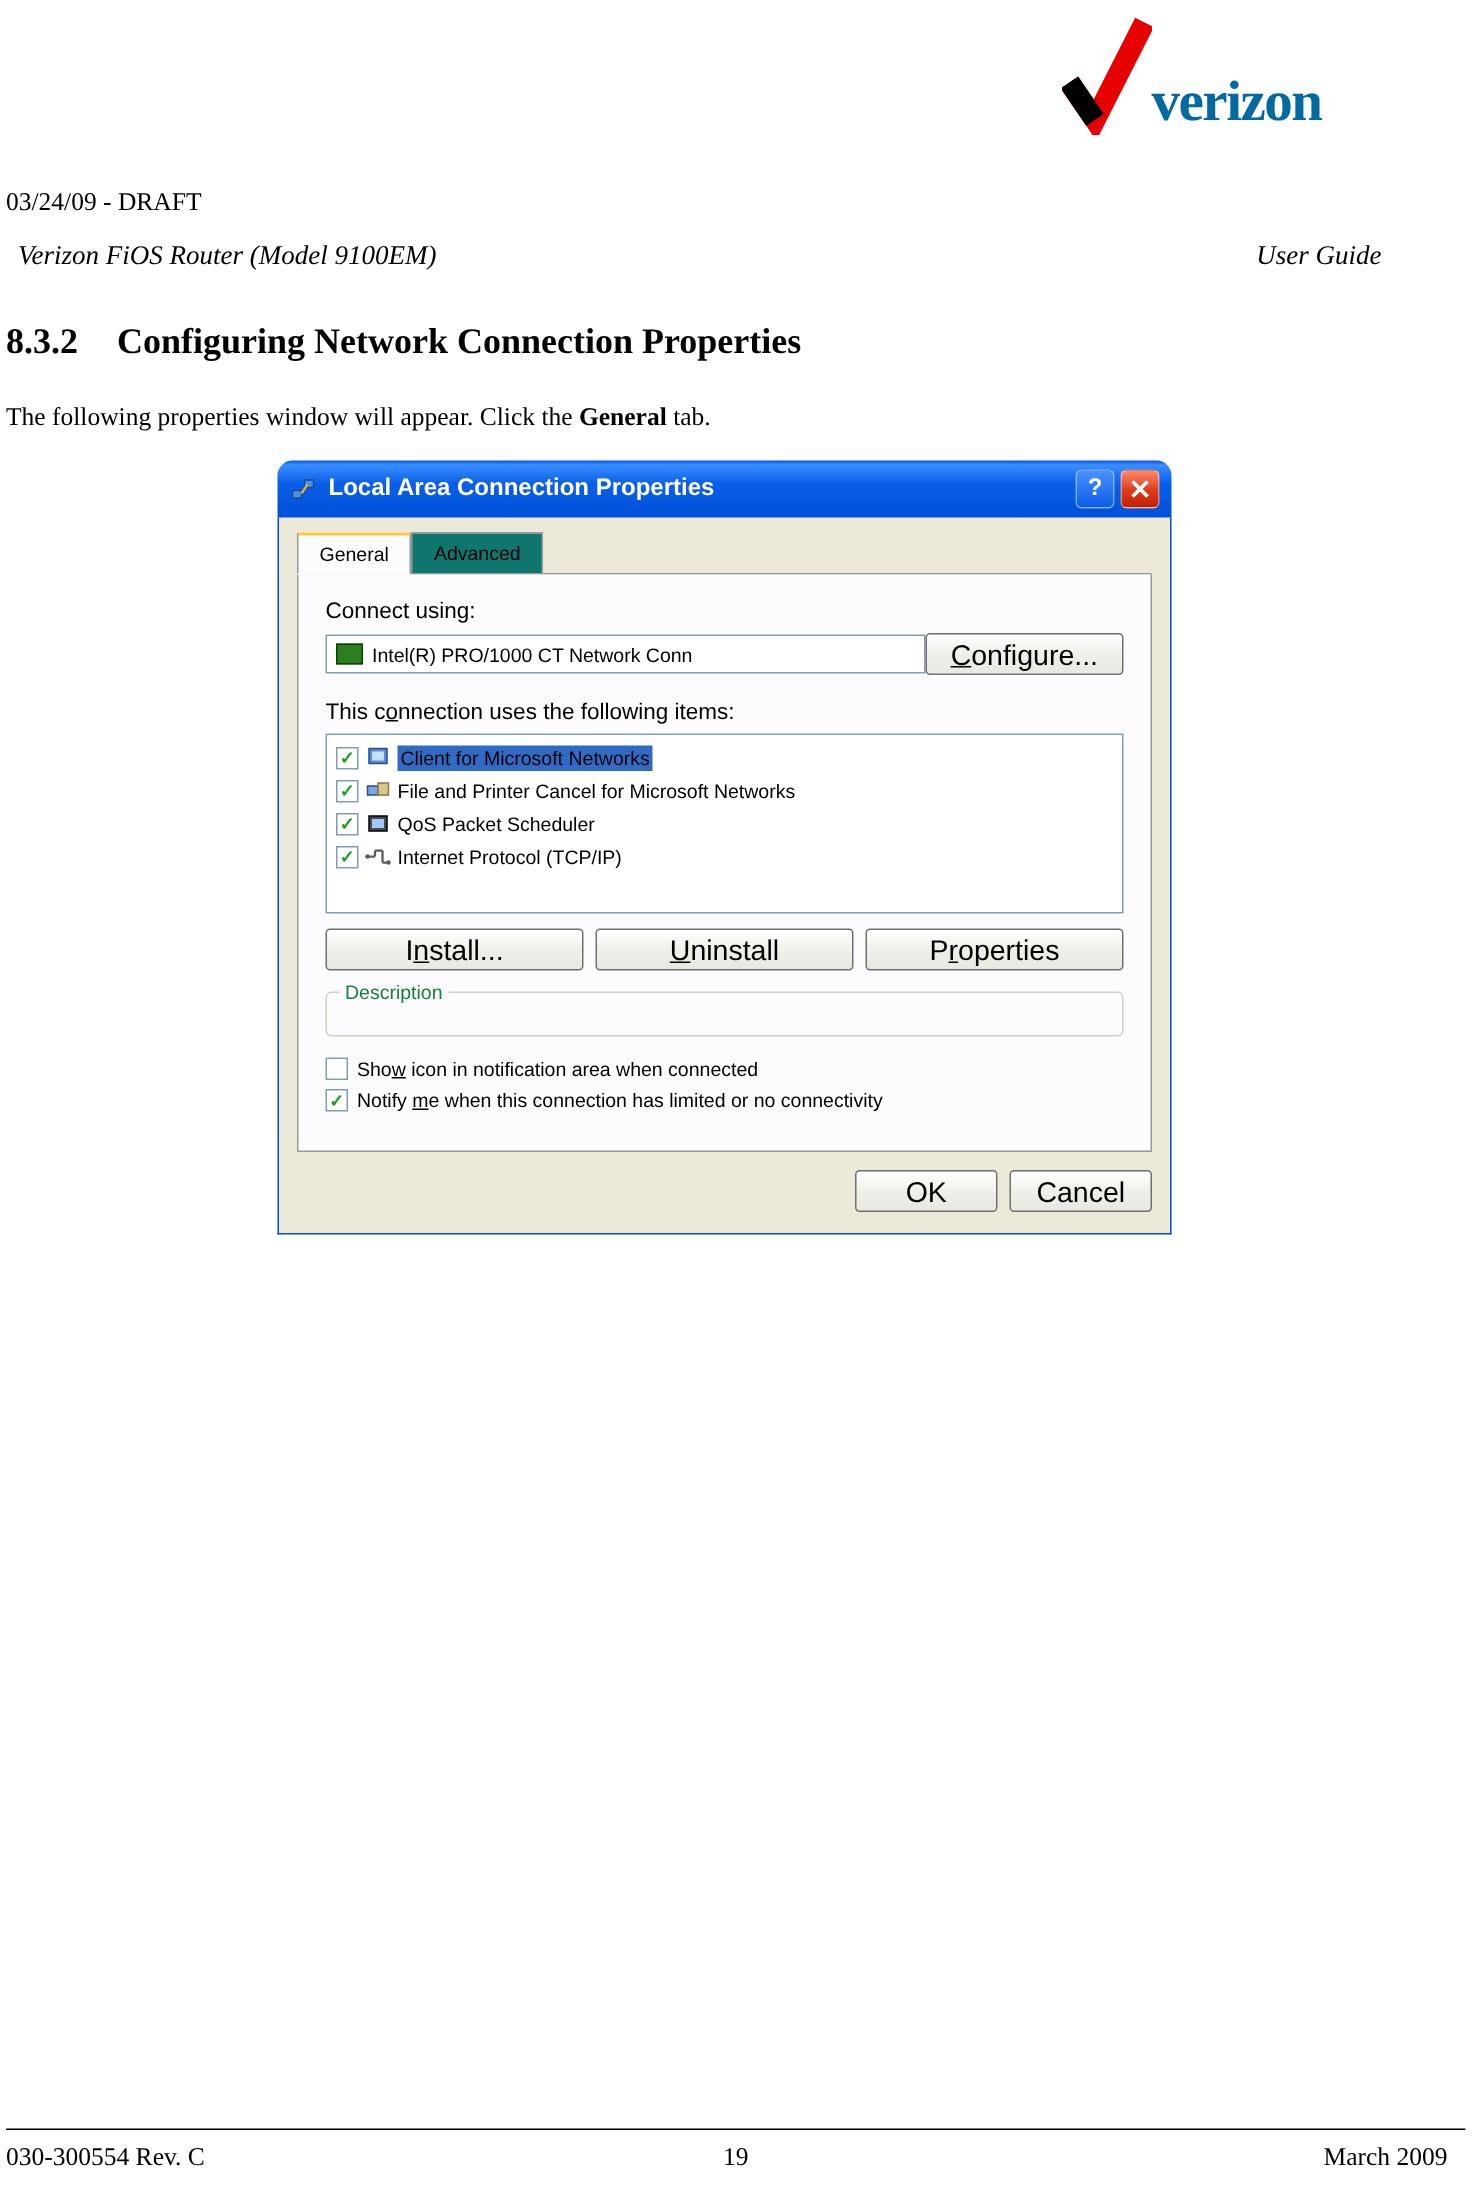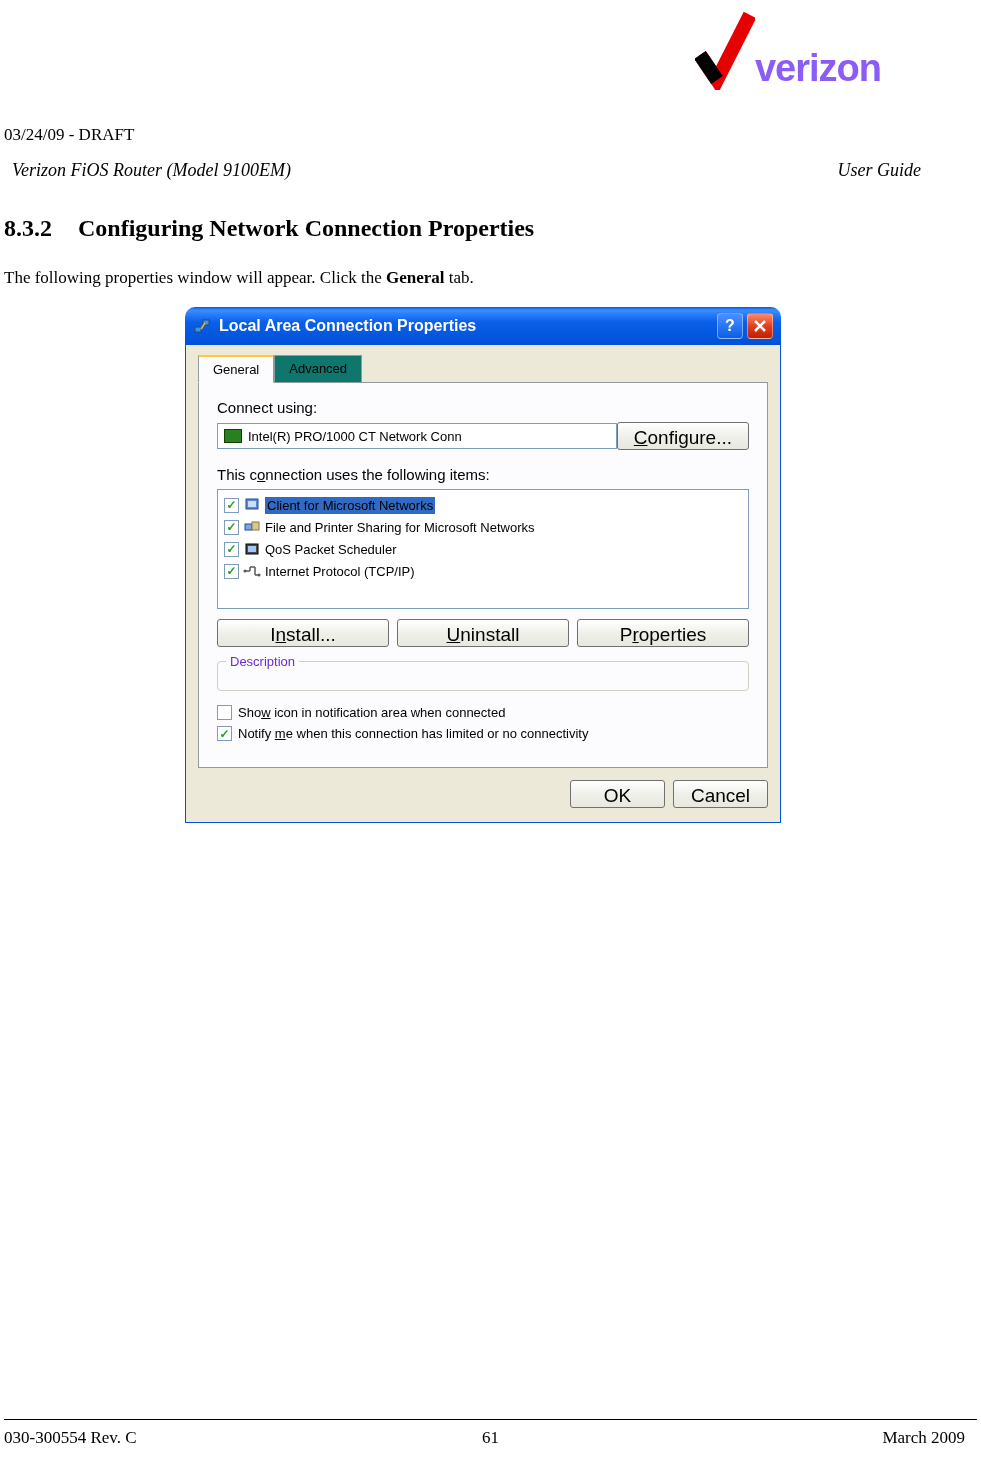--- a/index.html
+++ b/index.html
@@ -24,22 +24,22 @@
       align-items: flex-end;
     }
     .verizon-check {
       width: 60px;
       height: 80px;
       position: relative;
     }
     .verizon-text {
       font-size: 38px;
       font-weight: bold;
-      color: #8b5cf6;
-      font-family: Liberation Sans, sans-serif;
+      color: #0369a1;
+      font-family: Liberation Serif, serif;
       letter-spacing: -1px;
     }
     .header-draft {
       position: absolute;
       top: 125px;
       left: 4px;
       font-size: 17px;
     }
     .header-model {
       position: absolute;
@@ -248,21 +248,21 @@
       padding: 10px 12px 18px 12px;
       margin-bottom: 14px;
       position: relative;
     }
     .description-legend {
       position: absolute;
       top: -8px;
       left: 8px;
       background: #fcfcfe;
       padding: 0 4px;
-      color: #6d28d9;
+      color: #15803d;
       font-size: 13px;
     }
     .description-text {
       font-size: 13px;
       line-height: 1.4;
     }
     .checkbox-row {
       display: flex;
       align-items: center;
       gap: 6px;
@@ -381,21 +381,21 @@
           <span class="item-text">Client for Microsoft Networks</span>
         </div>
         <div class="list-item">
           <div class="checkbox">✓</div>
           <div class="item-icon">
             <svg width="18" height="18" viewBox="0 0 18 18">
                 <rect x="2" y="6" width="7" height="6" fill="#7aa8e8" stroke="#2a4a88"></rect>
                 <rect x="9" y="4" width="7" height="8" fill="#d8c890" stroke="#8a7840"></rect>
               </svg>
           </div>
-          <span class="item-text">File and Printer Sharing for Microsoft Networks</span>
+          <span class="item-text">File and Printer Cancel for Microsoft Networks</span>
         </div>
         <div class="list-item">
           <div class="checkbox">✓</div>
           <div class="item-icon">
             <svg width="18" height="18" viewBox="0 0 18 18">
                 <rect x="3" y="4" width="12" height="10" fill="#4a4a4a" stroke="#000"></rect>
                 <rect x="5" y="6" width="8" height="6" fill="#a0c8ff"></rect>
               </svg>
           </div>
           <span class="item-text">QoS Packet Scheduler</span>
@@ -431,14 +431,14 @@
     </div>
     <div class="dialog-footer">
       <button class="xp-button">OK</button>
       <button class="xp-button">Cancel</button>
     </div>
   </div>
 </div>
 
 <div class="page-footer-line"></div>
 <div class="footer-left">030-300554 Rev. C</div>
-<div class="footer-center">61</div>
+<div class="footer-center">19</div>
 <div class="footer-right">March 2009</div>
 
 </body></html>

